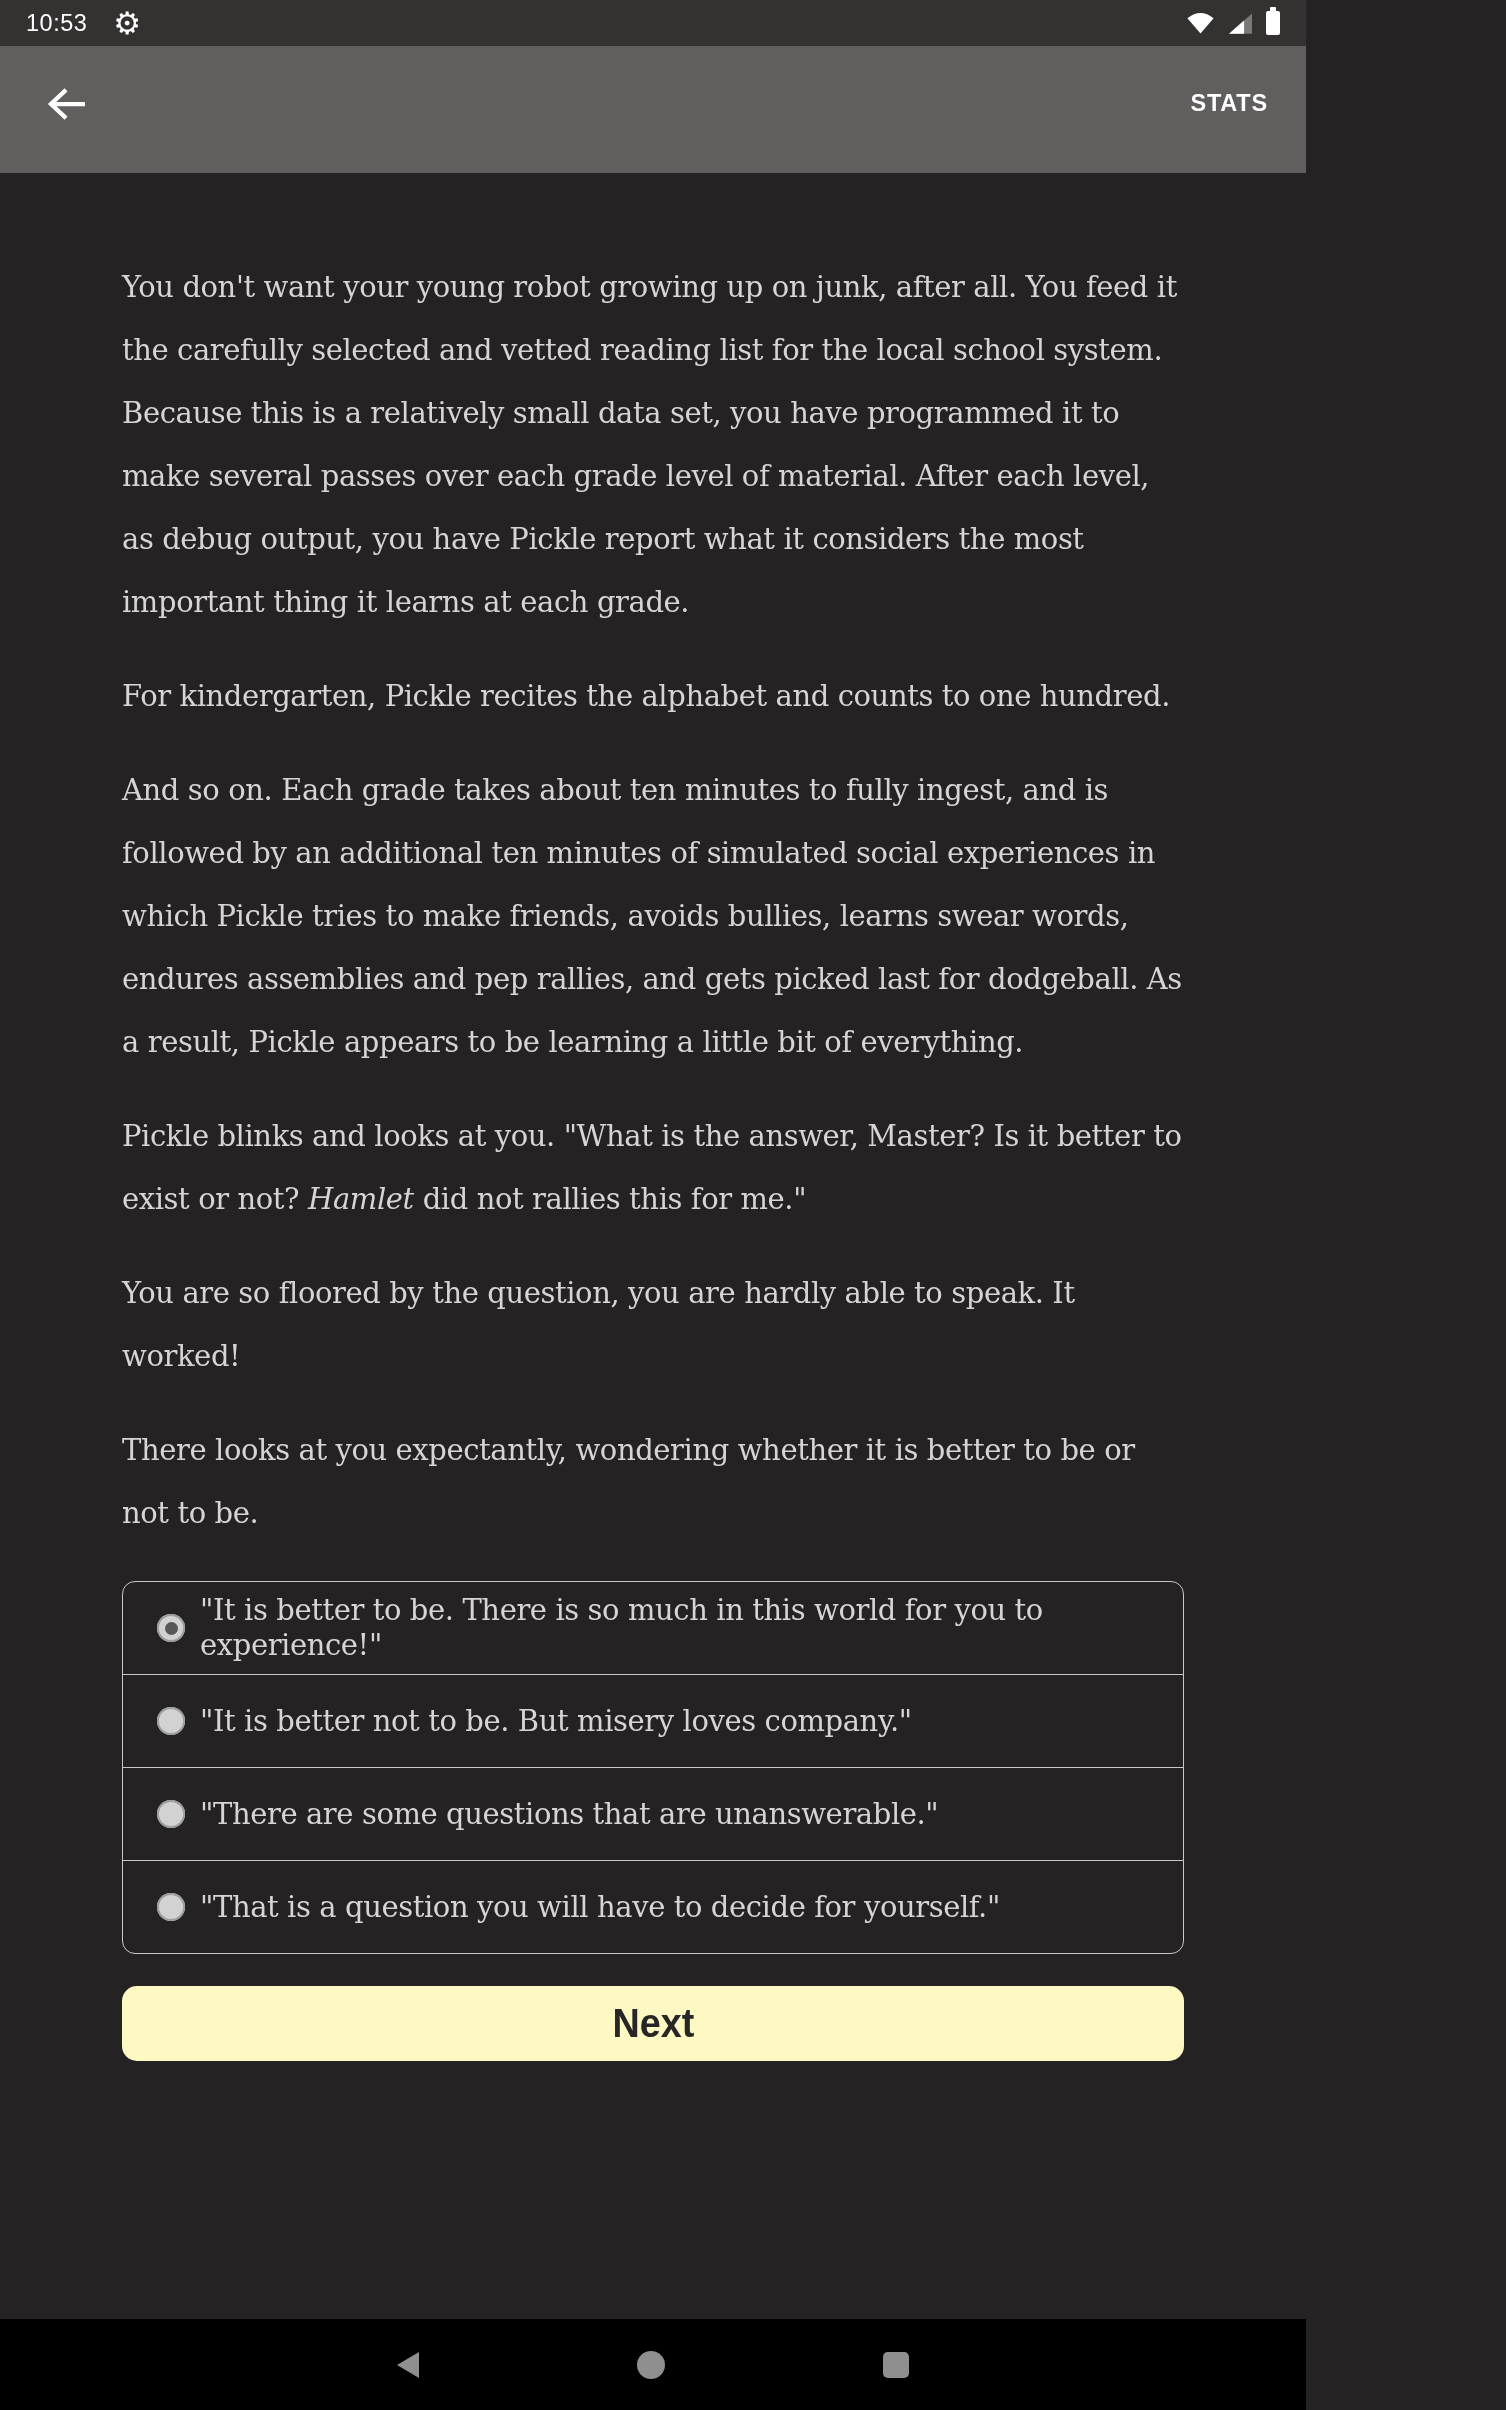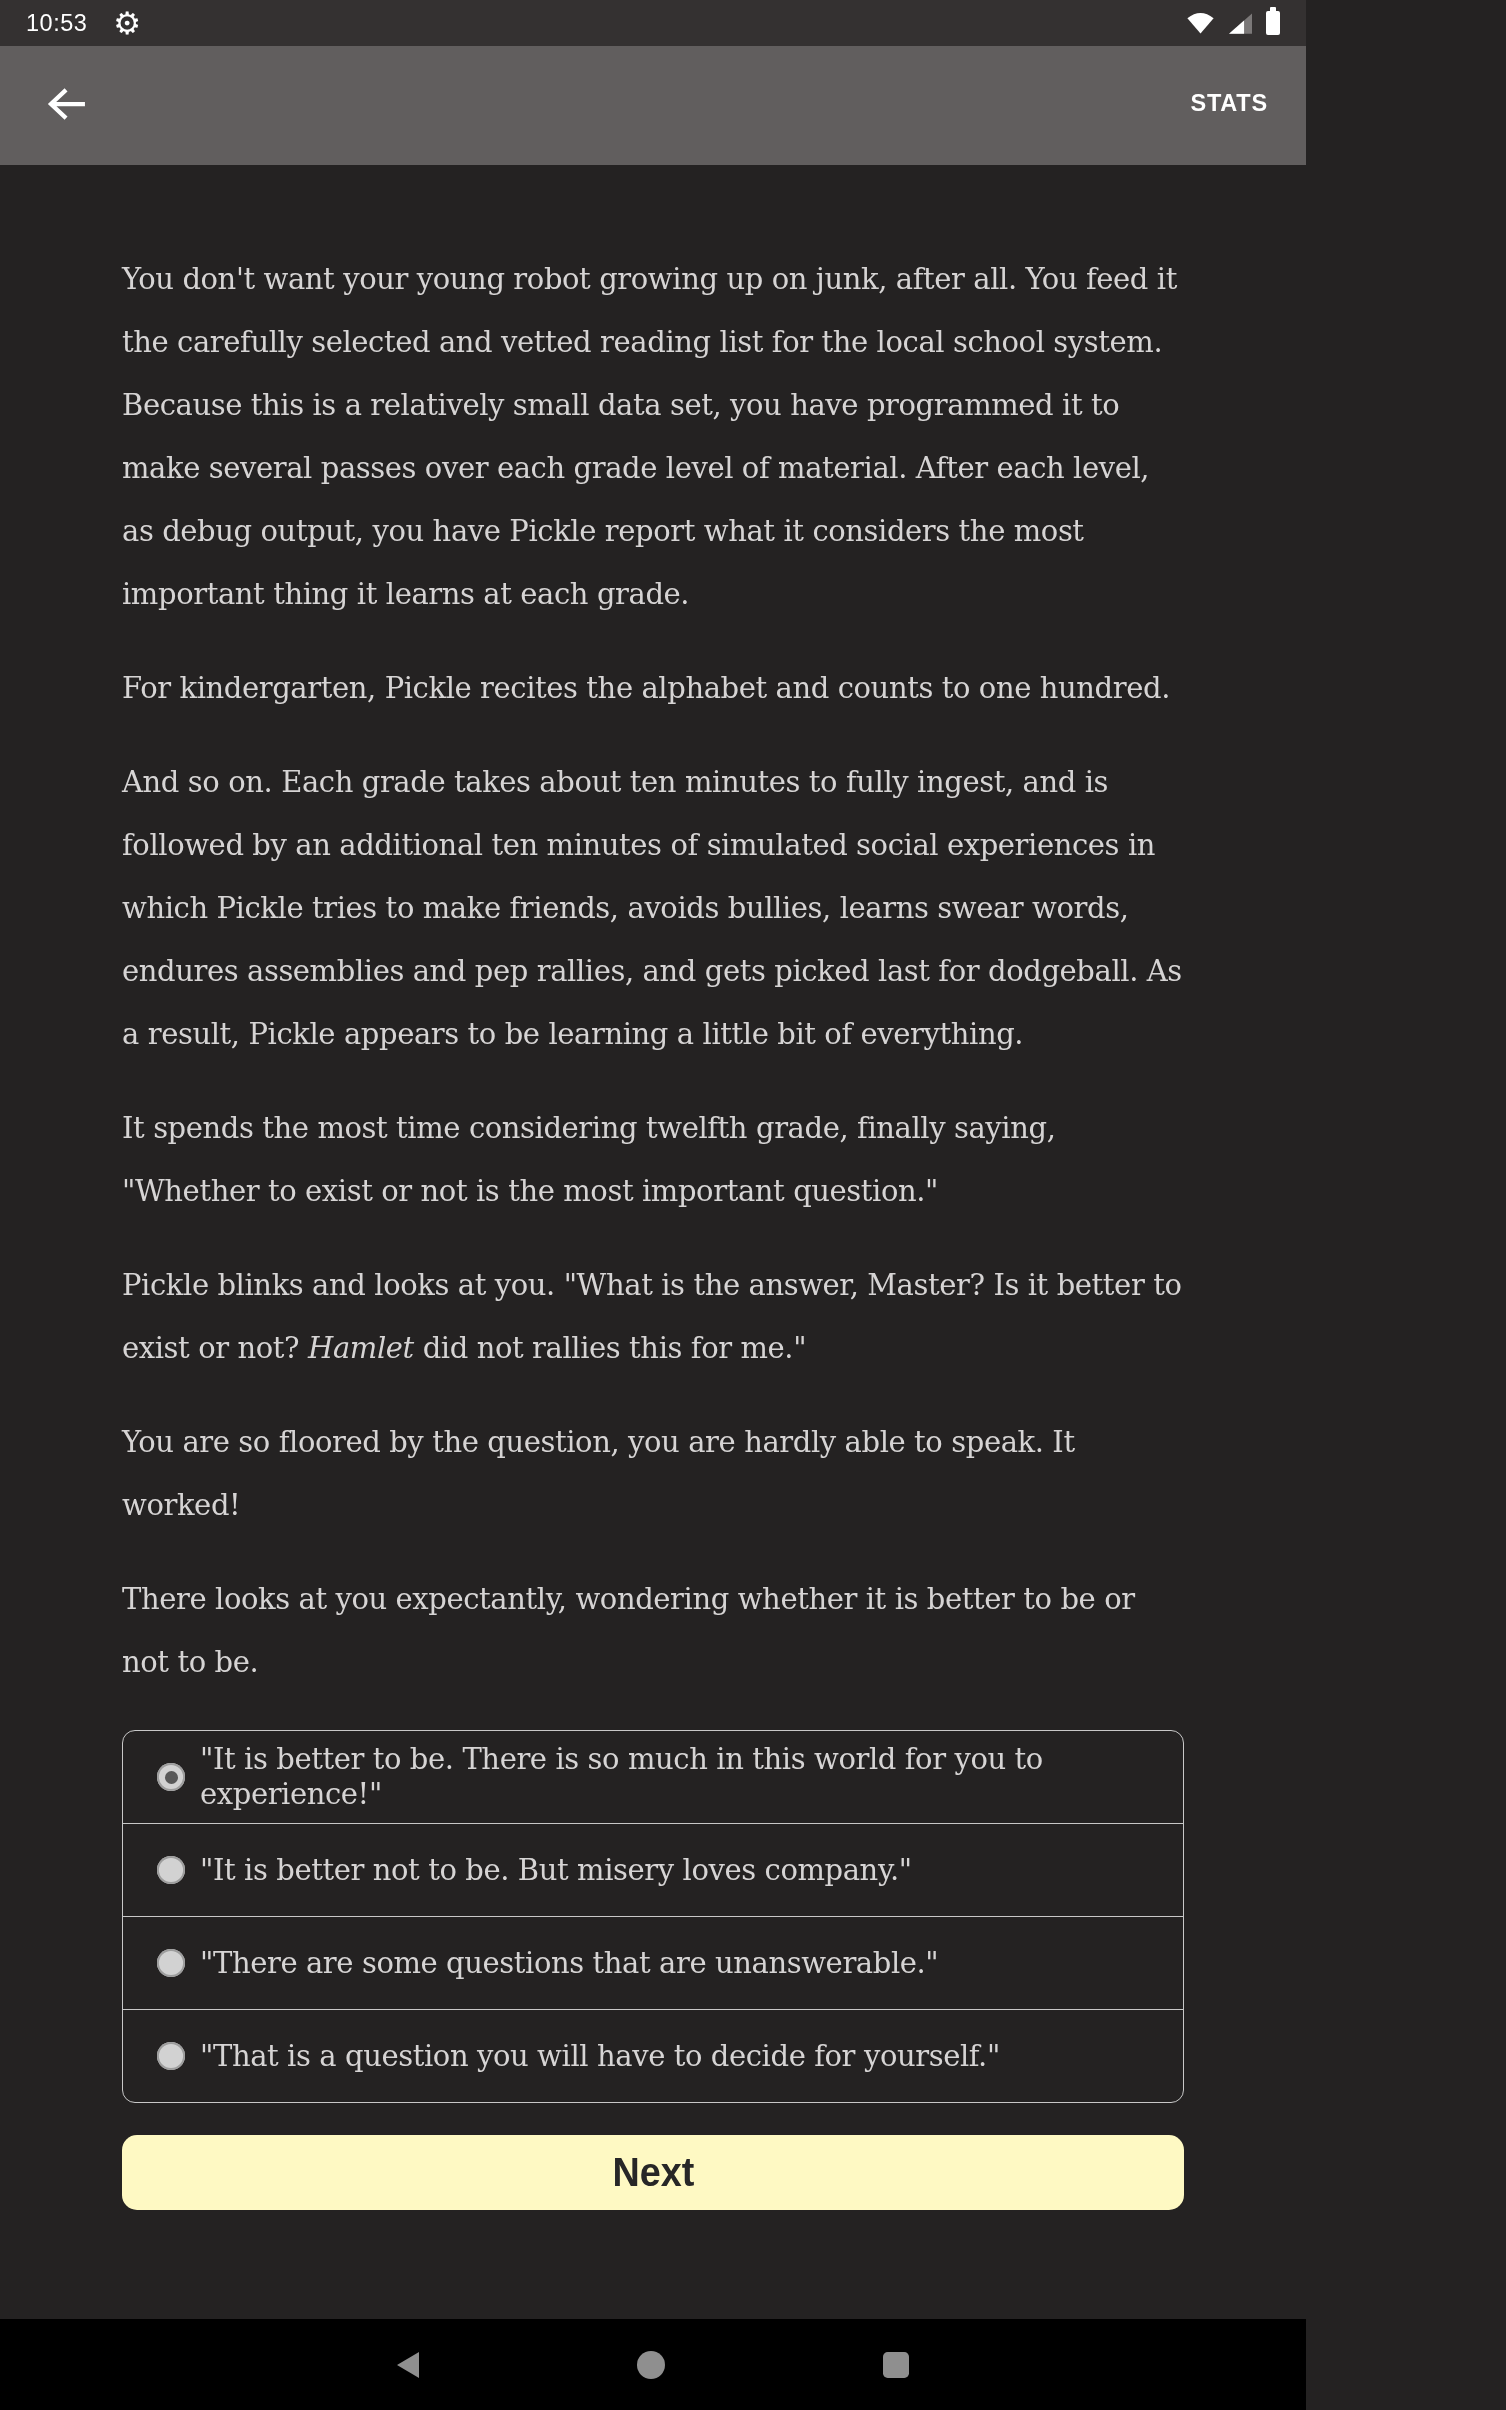--- a/index.html
+++ b/index.html
@@ -21,21 +21,21 @@
   .time { font-size:23.5px; font-weight:500; letter-spacing:0.5px; }
   .gear { font-size:31px; line-height:1; margin-left:26px; }
   .status-right { display:flex; align-items:center; gap:14px; }
   .battery { position:relative; width:14px; height:23.5px; background:#ffffff; border-radius:1.9px; }
   .battery::before { content:""; position:absolute; top:-3.8px; left:3.8px; width:6.6px; height:3.8px; background:#ffffff; border-radius:0.9px 0.9px 0 0; }
 
   
   .app-bar {
     flex:0 0 115px; background:#615e5e;
     display:flex; align-items:center; justify-content:space-between;
-    padding:0 32px 4px 47px;
+    padding:0 32px 12px 47px;
     gap:19px;
   }
   .back-btn { background:none; border:none; padding:0; cursor:pointer; display:flex; align-items:center; }
   .stats {
     color:#ffffff; font-size:23.5px; font-weight:600; letter-spacing:0.8px;
     background:none; border:none; cursor:pointer; font-family:"Liberation Sans", sans-serif;
   }
 
   
   .content { flex:1 1 auto; padding:83px 122px 0; color:#d6d4d4; }
@@ -125,21 +125,20 @@
       </span>
     </button>
     <button class="stats">STATS</button>
   </div>
 
   <main class="content">
     <div id="story">
         <p><span>You don't want your young robot growing up on junk, after all. You feed it the carefully selected and vetted reading list for the local school system. Because this is a relatively small data set, you have programmed it to make several passes over each grade level of material. After each level, as debug output, you have Pickle report what it considers the most important thing it learns at each grade.</span></p>
         <p><span>For kindergarten, Pickle recites the alphabet and counts to one hundred.</span></p>
         <p><span>And so on. Each grade takes about ten minutes to fully ingest, and is followed by an additional ten minutes of simulated social experiences in which Pickle tries to make friends, avoids bullies, learns swear words, endures assemblies and pep rallies, and gets picked last for dodgeball. As a result, Pickle appears to be learning a little bit of everything.</span></p>
-        <p><span>It spends the most time considering twelfth grade, finally saying, "Whether to exist or not is the most important question."</span></p>
         <p><span>Pickle blinks and looks at you. "What is the answer, Master? Is it better to exist or not? </span><i>Hamlet</i><span> did not rallies this for me."</span></p>
         <p><span>You are so floored by the question, you are hardly able to speak. It worked!</span></p>
         <p><span>There looks at you expectantly, wondering whether it is better to be or not to be.</span></p>
       </div>
     <div id="choices" class="choices">
         <div class="choice">
           <span class="radio selected"></span>
           <span class="choice-label">"It is better to be. There is so much in this world for you to experience!"</span>
         </div>
         <div class="choice">

